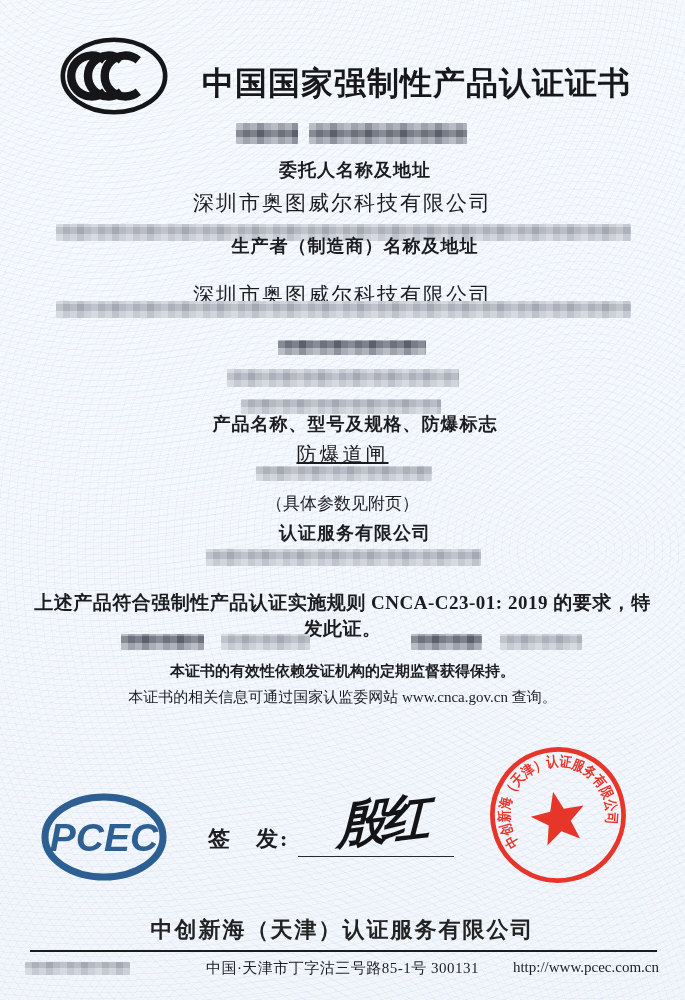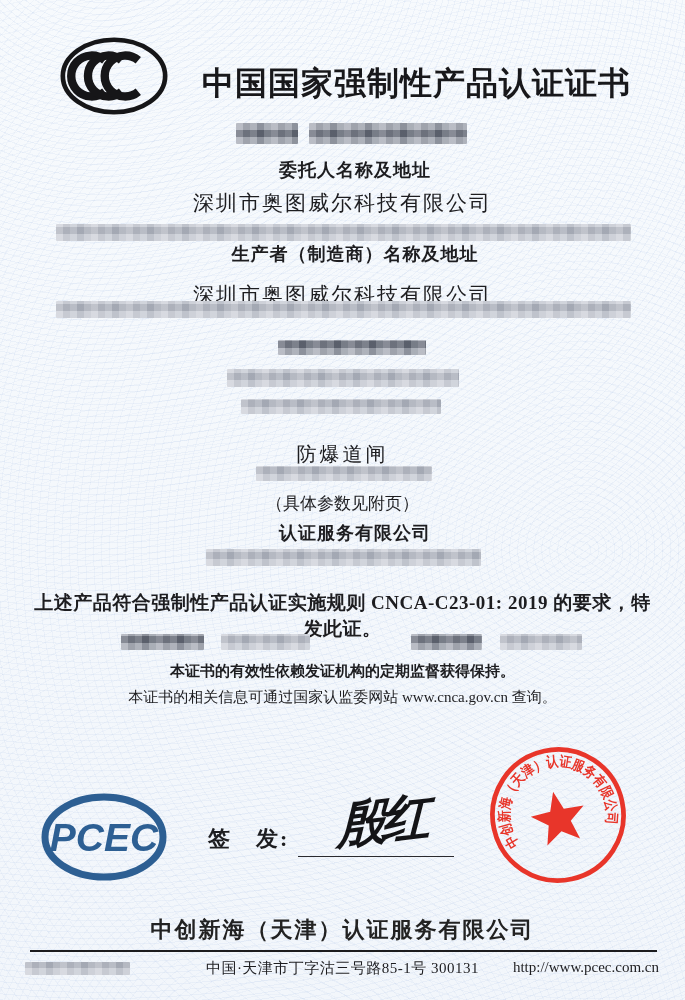--- a/index.html
+++ b/index.html
@@ -74,29 +74,30 @@
 
   <div class="abs title">中国国家强制性产品认证证书</div>
 
   <div class="mosaic dark" style="left:236px;top:123px;width:62px;height:21px;"></div>
   <div class="mosaic dark" style="left:309px;top:123px;width:158px;height:21px;"></div>
 
   <div class="abs ctr seclabel" style="top:158px;">委托人名称及地址</div>
   <div class="abs ctr secvalue" style="top:189px;">深圳市奥图威尔科技有限公司</div>
   <div class="mosaic" style="left:56px;top:224px;width:575px;height:17px;"></div>
 
-  <div class="abs ctr seclabel" style="top:242px;">生产者（制造商）名称及地址</div>
+  <div class="abs ctr seclabel" style="top:234px;">生产者（制造商）名称及地址</div>
   <div class="abs ctr secvalue" style="top:281px;">深圳市奥图威尔科技有限公司</div>
   <div class="mosaic" style="left:56px;top:301px;width:575px;height:17px;"></div>
 
   <div class="mosaic dark" style="left:278px;top:340px;width:148px;height:15px;"></div>
   <div class="mosaic" style="left:227px;top:369px;width:232px;height:18px;"></div>
   <div class="mosaic" style="left:241px;top:399px;width:200px;height:15px;"></div>
 
-  <div class="abs ctr" style="top:441px;font-size:20px;letter-spacing:3px;">防爆道闸</div>
+  <div class="abs ctr seclabel" style="top:412px;">产品名称、型号及规格、防爆标志</div>
+  <div class="abs ctr" style="top:441px;font-size:20px;letter-spacing:3px;text-decoration:underline;">防爆道闸</div>
   <div class="mosaic" style="left:256px;top:466px;width:176px;height:15px;"></div>
   <div class="abs ctr" style="top:492px;font-size:17px;">（具体参数见附页）</div>
 
   <div class="abs ctr seclabel" style="top:521px;">认证服务有限公司</div>
   <div class="mosaic" style="left:206px;top:549px;width:275px;height:17px;"></div>
 
   <div class="abs ctr statement" style="top:590px;left:30px;right:30px;">上述产品符合强制性产品认证实施规则 CNCA-C23-01: 2019 的要求，特发此证。</div>
 
   <div class="mosaic dark" style="left:121px;top:634px;width:83px;height:16px;"></div>
   <div class="mosaic" style="left:221px;top:634px;width:89px;height:16px;"></div>

